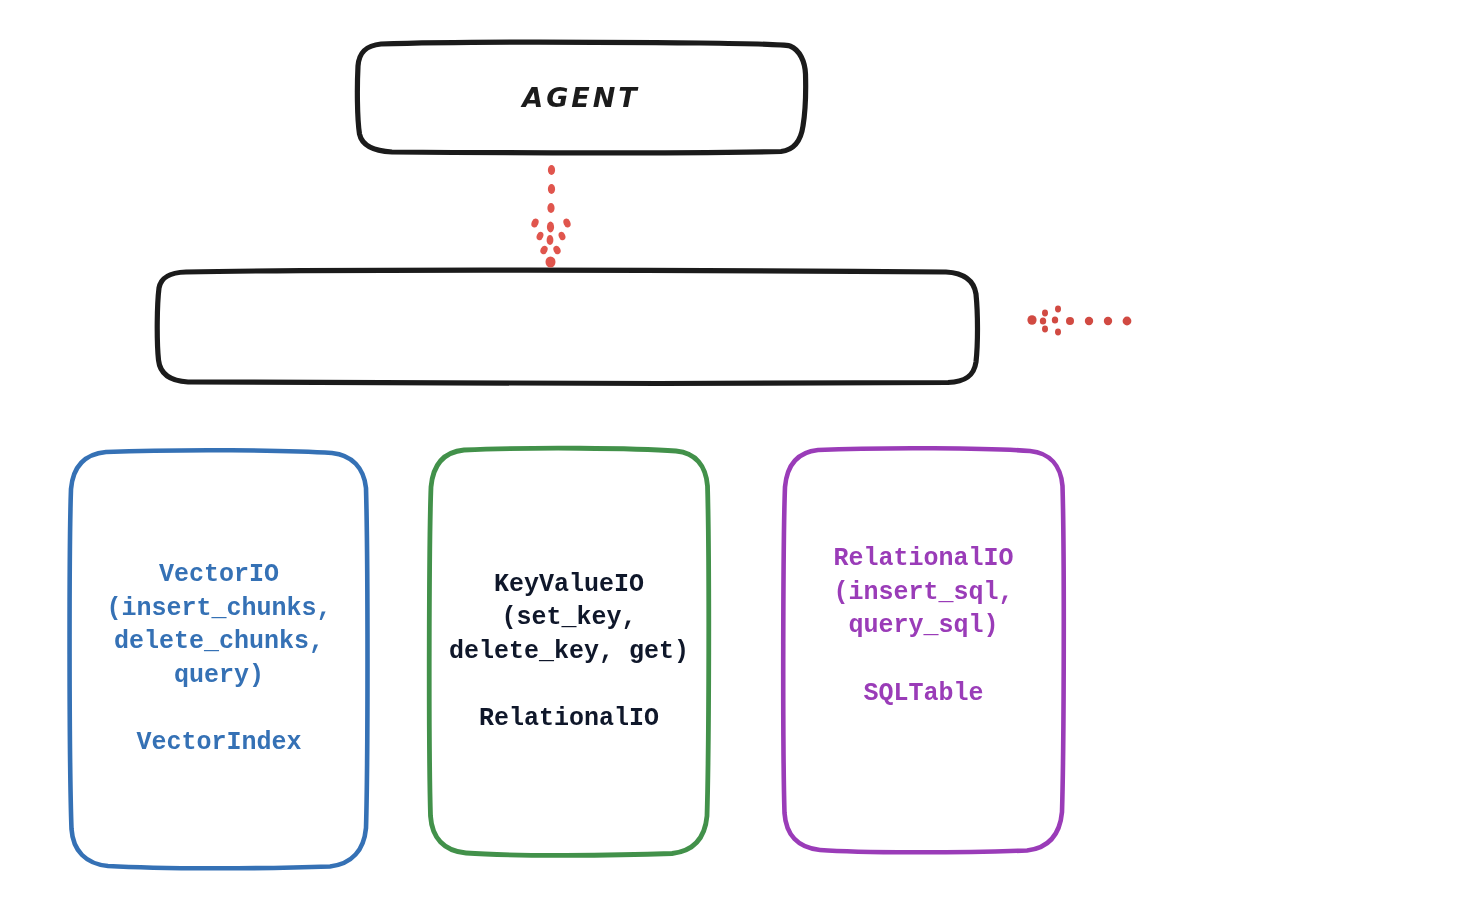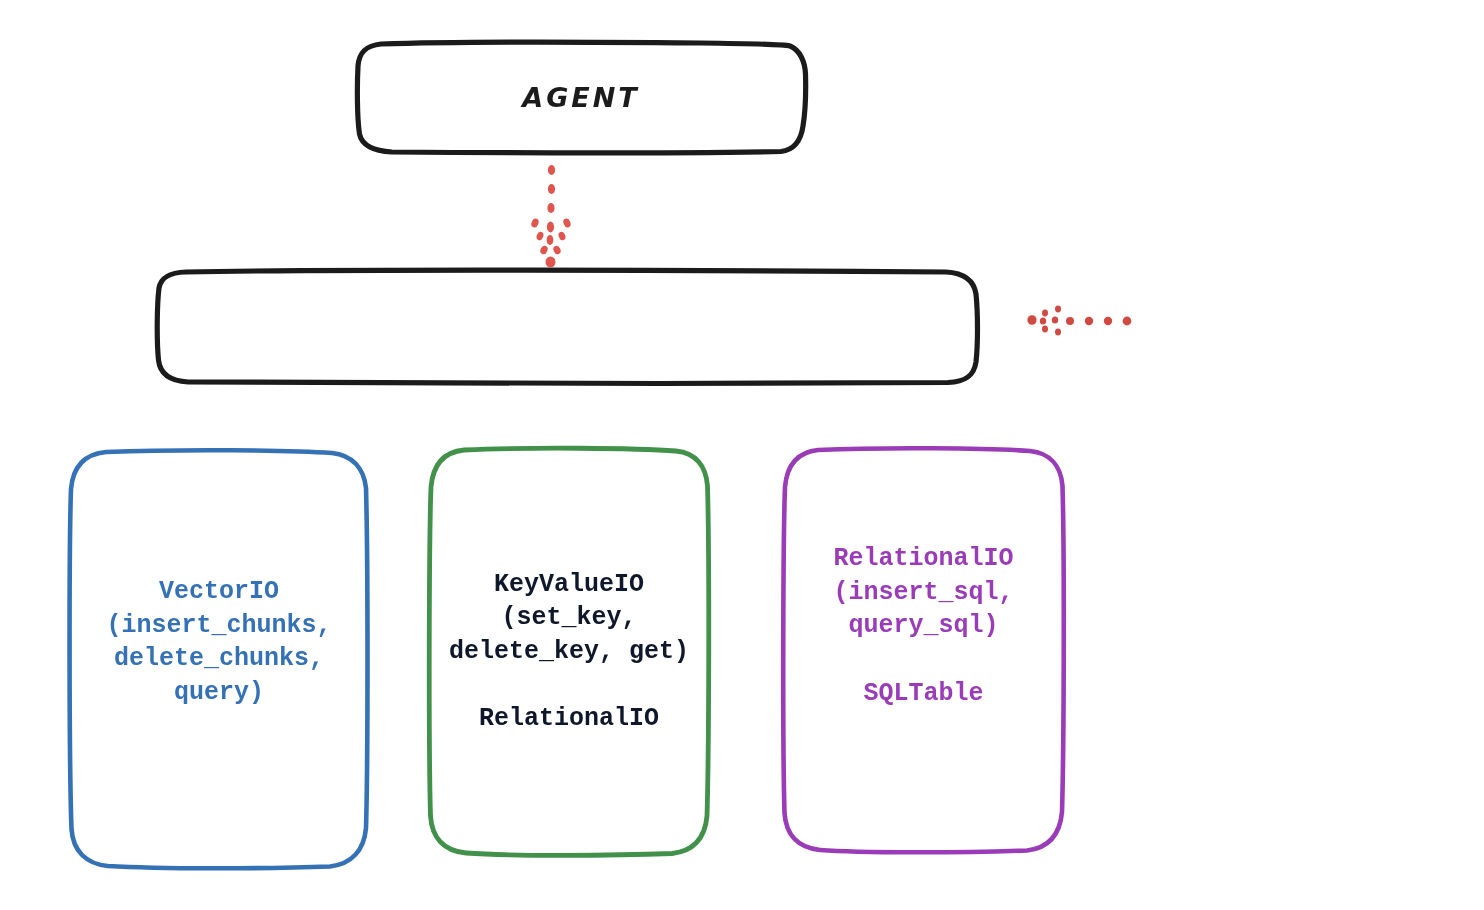--- a/index.html
+++ b/index.html
@@ -201,20 +201,21 @@
   <div class="node node-agent">
     <div class="label-black label-agent">AGENT</div>
   </div>
 
 
   <div class="node node-vector">
     <div class="leaf-text primary c-blue">VectorIO
 (insert_chunks,
 delete_chunks,
 query)</div>
+    <div class="leaf-text c-blue">VectorIndex</div>
   </div>
 
   <div class="node node-keyvalue">
     <div class="leaf-text primary c-green">KeyValueIO
 (set_key,
 delete_key, get)</div>
     <div class="leaf-text c-green">RelationalIO</div>
   </div>
 
   <div class="node node-relational">

